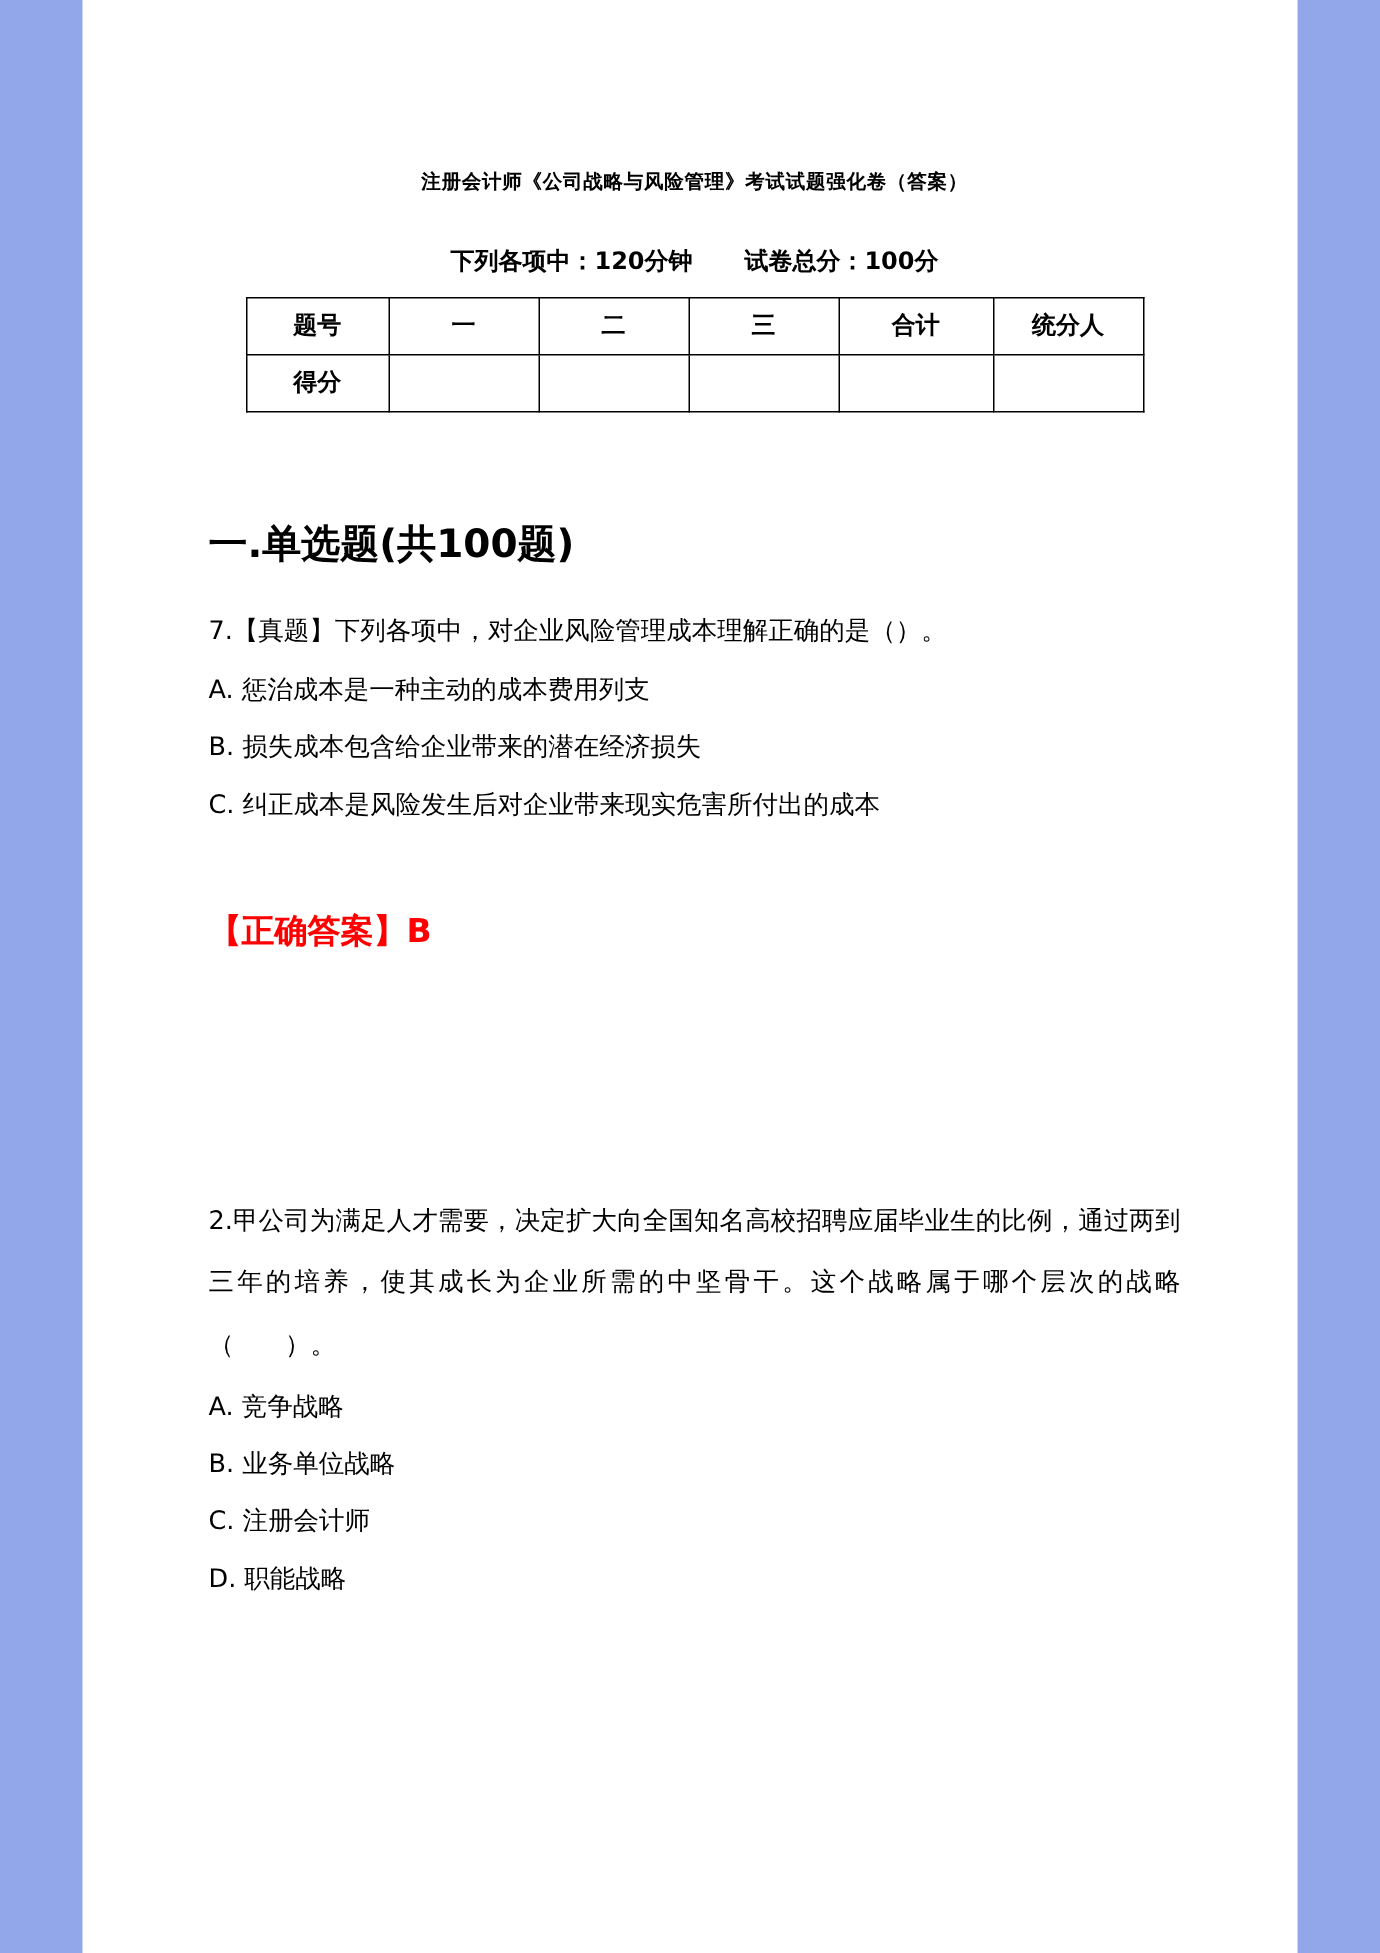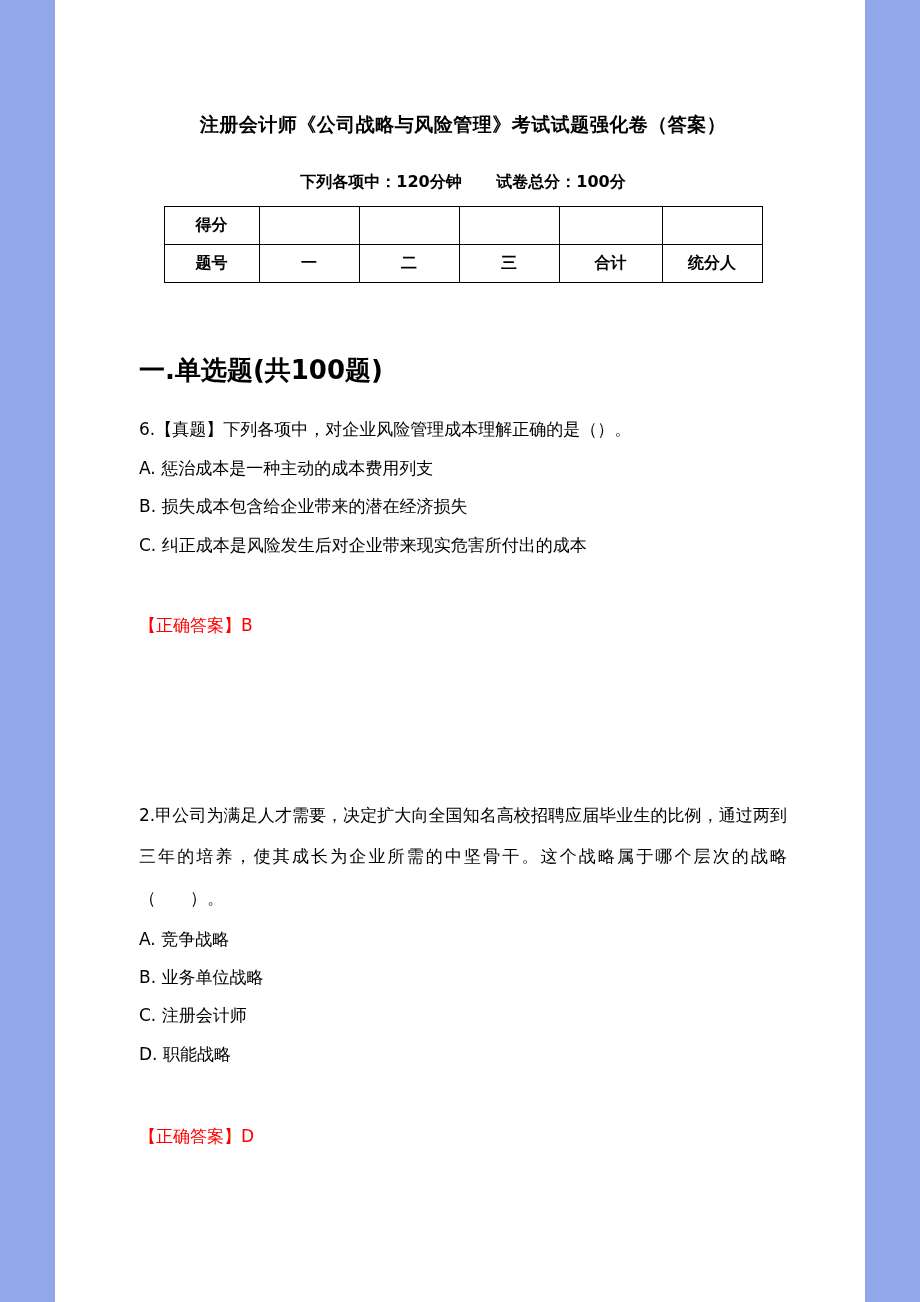--- a/index.html
+++ b/index.html
@@ -10,21 +10,21 @@
     color: #000;
   }
   .page {
     width: 810px;
     min-height: 1302px;
     margin: 0 auto;
     background: #ffffff;
     padding: 112px 78px 60px 84px;
   }
   .doc-title {
-    font-size: 19px;
+    font-size: 13px;
     font-weight: bold;
     text-align: center;
     letter-spacing: 0.5px;
     white-space: nowrap;
   }
   .doc-meta {
     margin-top: 34px;
     text-align: center;
     font-size: 16px;
     font-weight: bold;
@@ -46,23 +46,24 @@
   .section-heading {
     margin-top: 70px;
     font-size: 26px;
     font-weight: bold;
   }
   .question { margin-top: 22px; font-size: 17px; }
   .question .stem { line-height: 2.3; }
   .question .stem.wrap { line-height: 2.45; text-align: justify; }
   .question .option { line-height: 2.25; }
   .answer-line {
-    font-size: 17px;
+    font-size: 22px;
     color: #ff0000;
     margin-top: 50px;
+    font-weight: bold;
   }
   .answer-line.second { margin-top: 52px; }
   .q2 { margin-top: 158px; }
 </style>
 </head>
 <body>
 
 <div class="page">
 
   <h1 class="doc-title">注册会计师《公司战略与风险管理》考试试题强化卷（答案）</h1>
@@ -76,56 +77,53 @@
     <colgroup>
       <col style="width:95px">
         <col style="width:100px">
         <col style="width:100px">
       <col style="width:100px">
         <col style="width:103px">
         <col style="width:100px">
     </colgroup>
     <tbody>
       <tr>
+        <td>题号</td>
+        <td>一</td>
+        <td>二</td>
+        <td>三</td>
+        <td>合计</td>
+        <td>统分人</td>
+      </tr>
+      <tr>
         <td>得分</td>
         <td></td>
         <td></td>
         <td></td>
         <td></td>
         <td></td>
       </tr>
-      <tr>
-        <td>题号</td>
-        <td>一</td>
-        <td>二</td>
-        <td>三</td>
-        <td>合计</td>
-        <td>统分人</td>
-      </tr>
     </tbody>
   </table>
 
   <h2 class="section-heading">一.单选题(共100题)</h2>
 
   <div class="question">
-    <div class="stem">6.【真题】下列各项中，对企业风险管理成本理解正确的是（）。</div>
+    <div class="stem">7.【真题】下列各项中，对企业风险管理成本理解正确的是（）。</div>
     <div class="option">A. 惩治成本是一种主动的成本费用列支</div>
     <div class="option">B. 损失成本包含给企业带来的潜在经济损失</div>
     <div class="option">C. 纠正成本是风险发生后对企业带来现实危害所付出的成本</div>
   </div>
 
   <div class="answer-line">
     <span>【正确答案】</span><span>B</span>
   </div>
 
   <div class="question q2">
     <div class="stem wrap">2.甲公司为满足人才需要，决定扩大向全国知名高校招聘应届毕业生的比例，通过两到三年的培养，使其成长为企业所需的中坚骨干。这个战略属于哪个层次的战略（　　）。</div>
     <div class="option">A. 竞争战略</div>
     <div class="option">B. 业务单位战略</div>
     <div class="option">C. 注册会计师</div>
     <div class="option">D. 职能战略</div>
   </div>
 
-  <div class="answer-line second">
-    <span>【正确答案】</span><span>D</span>
-  </div>
 
 </div>
 
 </body></html>

